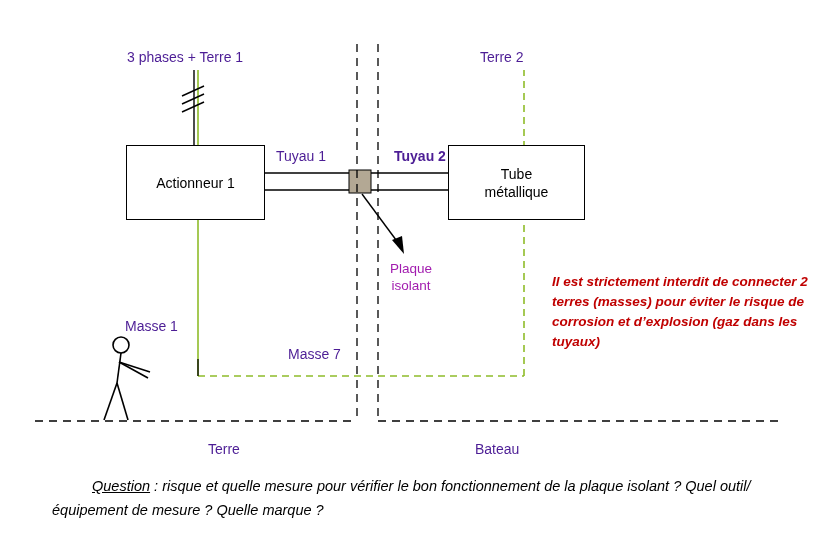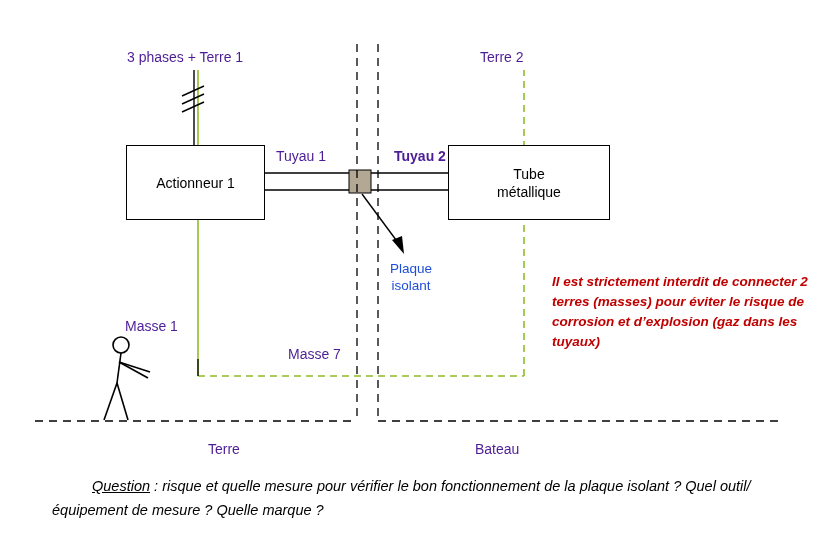--- a/index.html
+++ b/index.html
@@ -39,21 +39,21 @@
     font-style: italic;
     font-weight: bold;
     color: #c00000;
     line-height: 20px;
     width: 270px;
   }
   .plaque {
     position: absolute;
     font-family: "Liberation Sans", sans-serif;
     font-size: 13.5px;
-    color: #1d4ed8;
+    color: #a21caf;
     line-height: 17px;
     text-align: center;
   }
   .question {
     position: absolute;
     font-family: "Liberation Sans", sans-serif;
     font-size: 14.5px;
     font-style: italic;
     color: #000000;
     line-height: 24px;
@@ -129,21 +129,21 @@
 
     <g stroke="#000000" stroke-width="1.3" fill="none">
       <line x1="198" y1="359" x2="198" y2="376"></line>
     </g>
   </svg>
 
   <div class="box" style="left:126px; top:145px; width:139px; height:75px;">
     <span>Actionneur 1</span>
   </div>
 
-  <div class="box" style="left:448px; top:145px; width:162px; height:75px; flex-direction:column;">
+  <div class="box" style="left:448px; top:145px; width:137px; height:75px; flex-direction:column;">
     <span>Tube</span>
     <span>métallique</span>
   </div>
 
 
   <div class="lbl" style="left:127px; top:49px;">3 phases + Terre 1</div>
 
   <div class="lbl" style="left:480px; top:49px;">Terre 2</div>
 
   <div class="lbl" style="left:276px; top:148px;">Tuyau 1</div>

